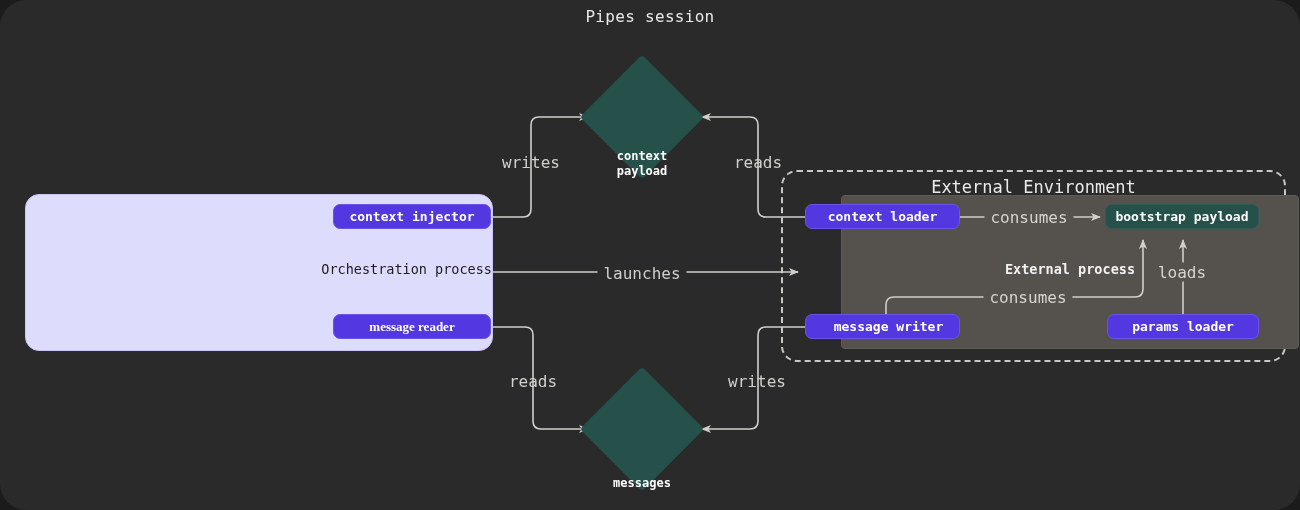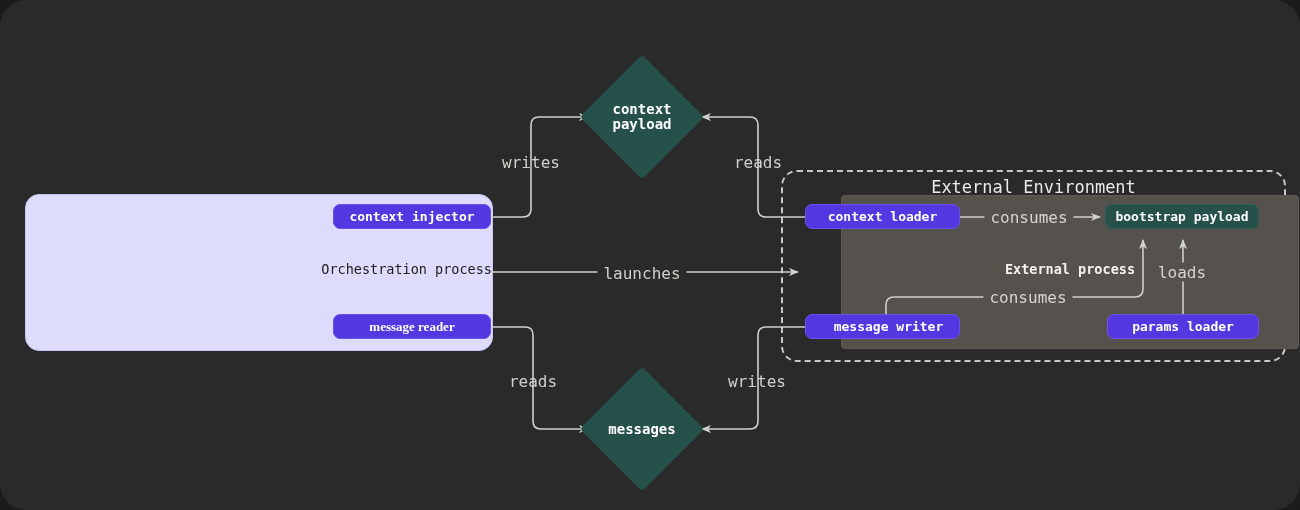--- a/index.html
+++ b/index.html
@@ -153,43 +153,44 @@
   }
   .diamond-label {
     position: absolute;
     left: 0;
     top: 0;
     width: 124px;
     height: 124px;
     display: flex;
     flex-direction: column;
     align-items: center;
-    justify-content: center;
+    justify-content: flex-end;
     color: #ffffff;
-    font-size: 14px;
+    font-size: 12px;
     font-weight: bold;
     line-height: 15px;
     text-align: center;
   }
 
   
   .edge-label {
     position: absolute;
     color: #cfcfcb;
     font-size: 16px;
     white-space: nowrap;
     transform: translate(-50%, -50%);
   }
   .edge-label.on-proc { color: #d6d4cf; }
 </style>
 </head>
 <body>
 
 <div id="canvas">
 
+  <div class="diagram-title">Pipes session</div>
 
   <div class="cluster-orch">
     <div class="cluster-orch-label">Orchestration process</div>
   </div>
 
   <div class="cluster-ext-env">
     <div class="cluster-ext-env-label">External Environment</div>
   </div>
 
   <div class="cluster-ext-proc">

